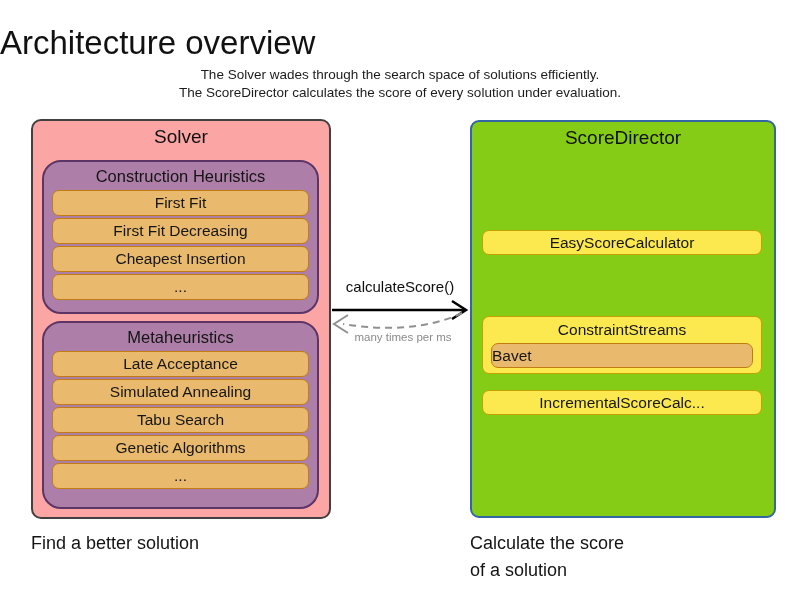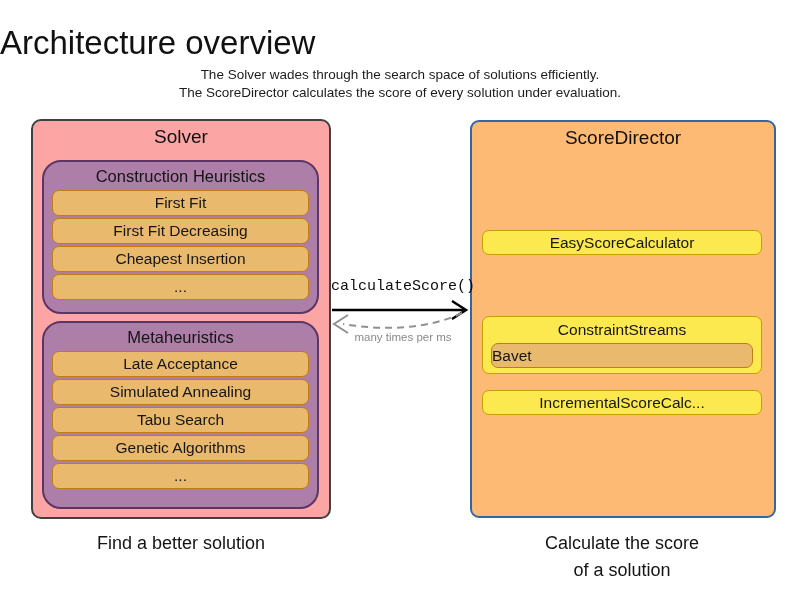--- a/index.html
+++ b/index.html
@@ -49,21 +49,21 @@
   }
   .algo {
     height: 24px; line-height: 24px; text-align: center;
     background: #e9b96e; border: 1.5px solid #c17d11; border-radius: 7px;
     font-size: 15.5px; color: #161616;
   }
 
   
   .director-box {
     position: absolute; left: 470px; top: 120px; width: 302px; height: 394px;
-    background: #fdba74; border: 2px solid #3465a4; border-radius: 9px;
+    background: #84cc16; border: 2px solid #3465a4; border-radius: 9px;
   }
   .calc-stack {
     position: absolute; left: 10px; right: 12px; top: 108px;
     display: flex; flex-direction: column; gap: 16px;
   }
   .calc {
     background: #fce94f; border: 1.5px solid #c4a000; border-radius: 7px;
     text-align: center; font-size: 15.5px; color: #161616;
   }
   .calc-single { height: 23px; line-height: 23px; }
@@ -72,30 +72,30 @@
   .bavet {
     margin: 1px 8px 0 8px; height: 23px; line-height: 23px;
     background: #e9b96e; border: 1.5px solid #c17d11; border-radius: 7px;
     text-align: left; font-size: 15.5px; color: #161616;
   }
 
   
   .arrows { position: absolute; left: 0; top: 0; pointer-events: none; }
   .call-label {
     position: absolute; left: 331px; top: 278px; width: 138px;
-    text-align: center; font-size: 15px; color: #0e0e0e; font-family: Liberation Mono, monospace;
+    text-align: center; font-size: 15px; color: #0e0e0e;
   }
   .freq-label {
     position: absolute; left: 334px; top: 331px; width: 138px;
     text-align: center; font-size: 11.5px; color: #8a8a8a;
   }
 
   
   .caption {
-    position: absolute; top: 530px; text-align: center;
+    position: absolute; top: 530px; 
     font-size: 18px; line-height: 27px; color: #141414;
   }
   .caption-left  { left: 31px;  width: 300px; }
   .caption-right { left: 470px; width: 304px; }
 </style>
 </head>
 <body>
 
 <div class="canvas">
 

